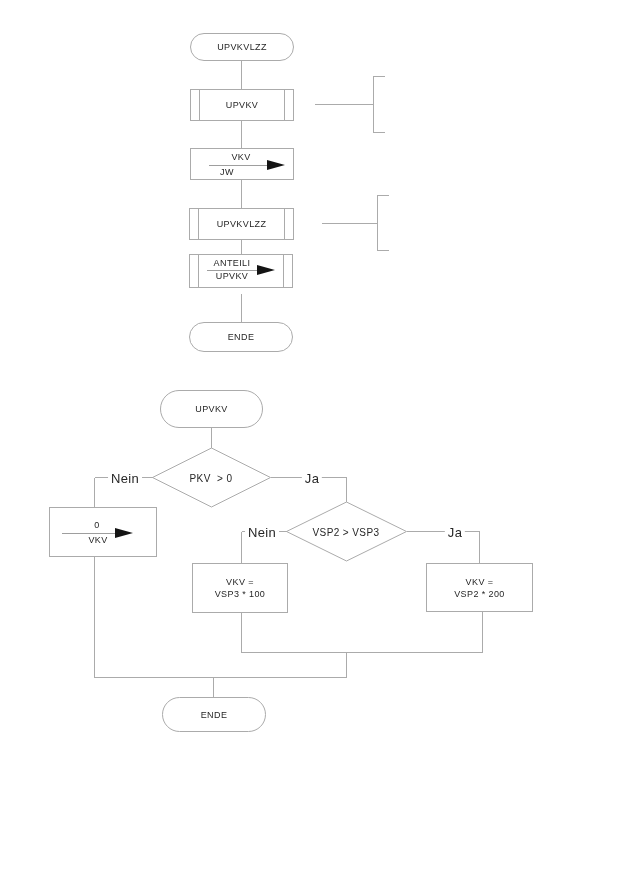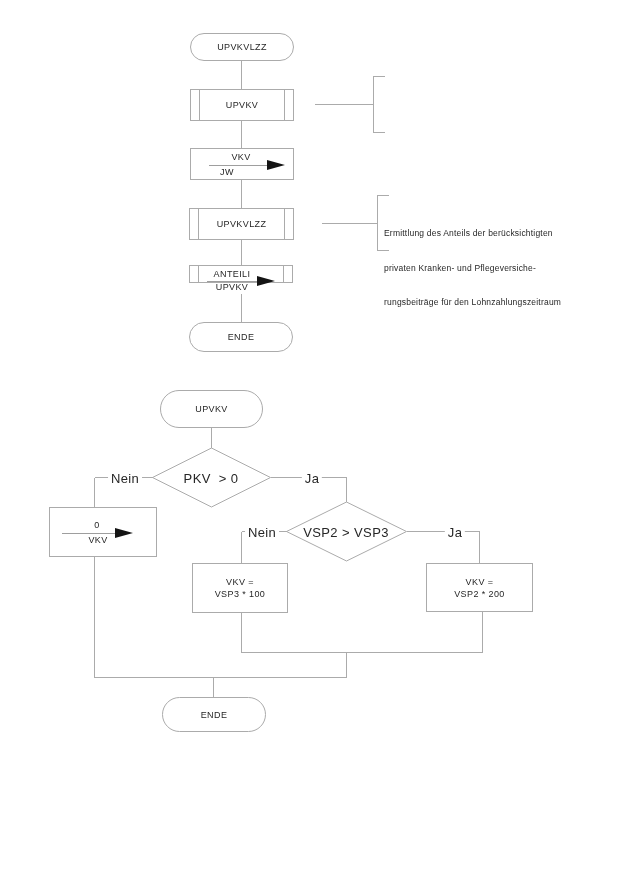--- a/index.html
+++ b/index.html
@@ -30,21 +30,21 @@
     position:absolute;transform:translateX(-50%);font-size:9px;line-height:9px;
     letter-spacing:.4px;color:var(--text);white-space:pre;
   }
   .aline{position:absolute;height:1px;background:#9e9e9e;}
   .aarrow{
     position:absolute;width:0;height:0;
     border-top:5.5px solid transparent;border-bottom:5.5px solid transparent;
     border-left:18px solid var(--arrow);
   }
   .dlabel{
-    position:absolute;transform:translate(-50%,-50%);font-size:13px;
+    position:absolute;transform:translate(-50%,-50%);font-size:10px;
     letter-spacing:.4px;color:var(--text);white-space:pre;
   }
   .blabel{
     position:absolute;transform:translate(-50%,-50%);font-size:13px;
     letter-spacing:.3px;color:var(--text);background:#fff;padding:0 3px;white-space:pre;
   }
   .ann{
     position:absolute;font-size:8.5px;letter-spacing:.2px;line-height:11.5px;
     color:var(--text);white-space:pre;
   }
@@ -103,38 +103,33 @@
     <i class="aarrow" style="left:76px;top:11px"></i>
     <span class="atxt" style="left:36px;top:19px">JW</span>
   </div>
 
   <div class="shape" style="left:189px;top:208px;width:105px;height:32px">
     <i class="sbar l"></i>
     <i class="sbar r"></i>
     <span class="node-label">UPVKVLZZ</span>
   </div>
 
-  <div class="shape" style="left:189px;top:265px;width:104px;height:18px">
+  <div class="shape" style="left:189px;top:254px;width:104px;height:34px">
     <i class="sbar l"></i>
     <i class="sbar r"></i>
     <span class="atxt" style="left:42px;top:4px">ANTEILI</span>
     <i class="aline" style="left:17px;top:15px;width:51px"></i>
     <i class="aarrow" style="left:67px;top:10px"></i>
     <span class="atxt" style="left:42px;top:17px">UPVKV</span>
   </div>
 
   <div class="shape term" style="left:189px;top:322px;width:104px;height:30px">
     <span class="node-label">ENDE</span>
   </div>
 
-  <div class="ann" style="left:384px;top:205px">
-    <div>Ermittlung des Anteils der berücksichtigten</div>
-    <div>privaten Kranken- und Pflegeversiche-</div>
-    <div>rungsbeiträge für den Lohnzahlungszeitraum</div>
-  </div>
 
   <div class="shape term" style="left:160px;top:390px;width:103px;height:38px">
     <span class="node-label">UPVKV</span>
   </div>
 
   <span class="dlabel" style="left:211px;top:478px">PKV  &gt; 0</span>
   <span class="blabel" style="left:125px;top:478px">Nein</span>
   <span class="blabel" style="left:312px;top:478px">Ja</span>
 
   <div class="shape" style="left:49px;top:507px;width:108px;height:50px">

